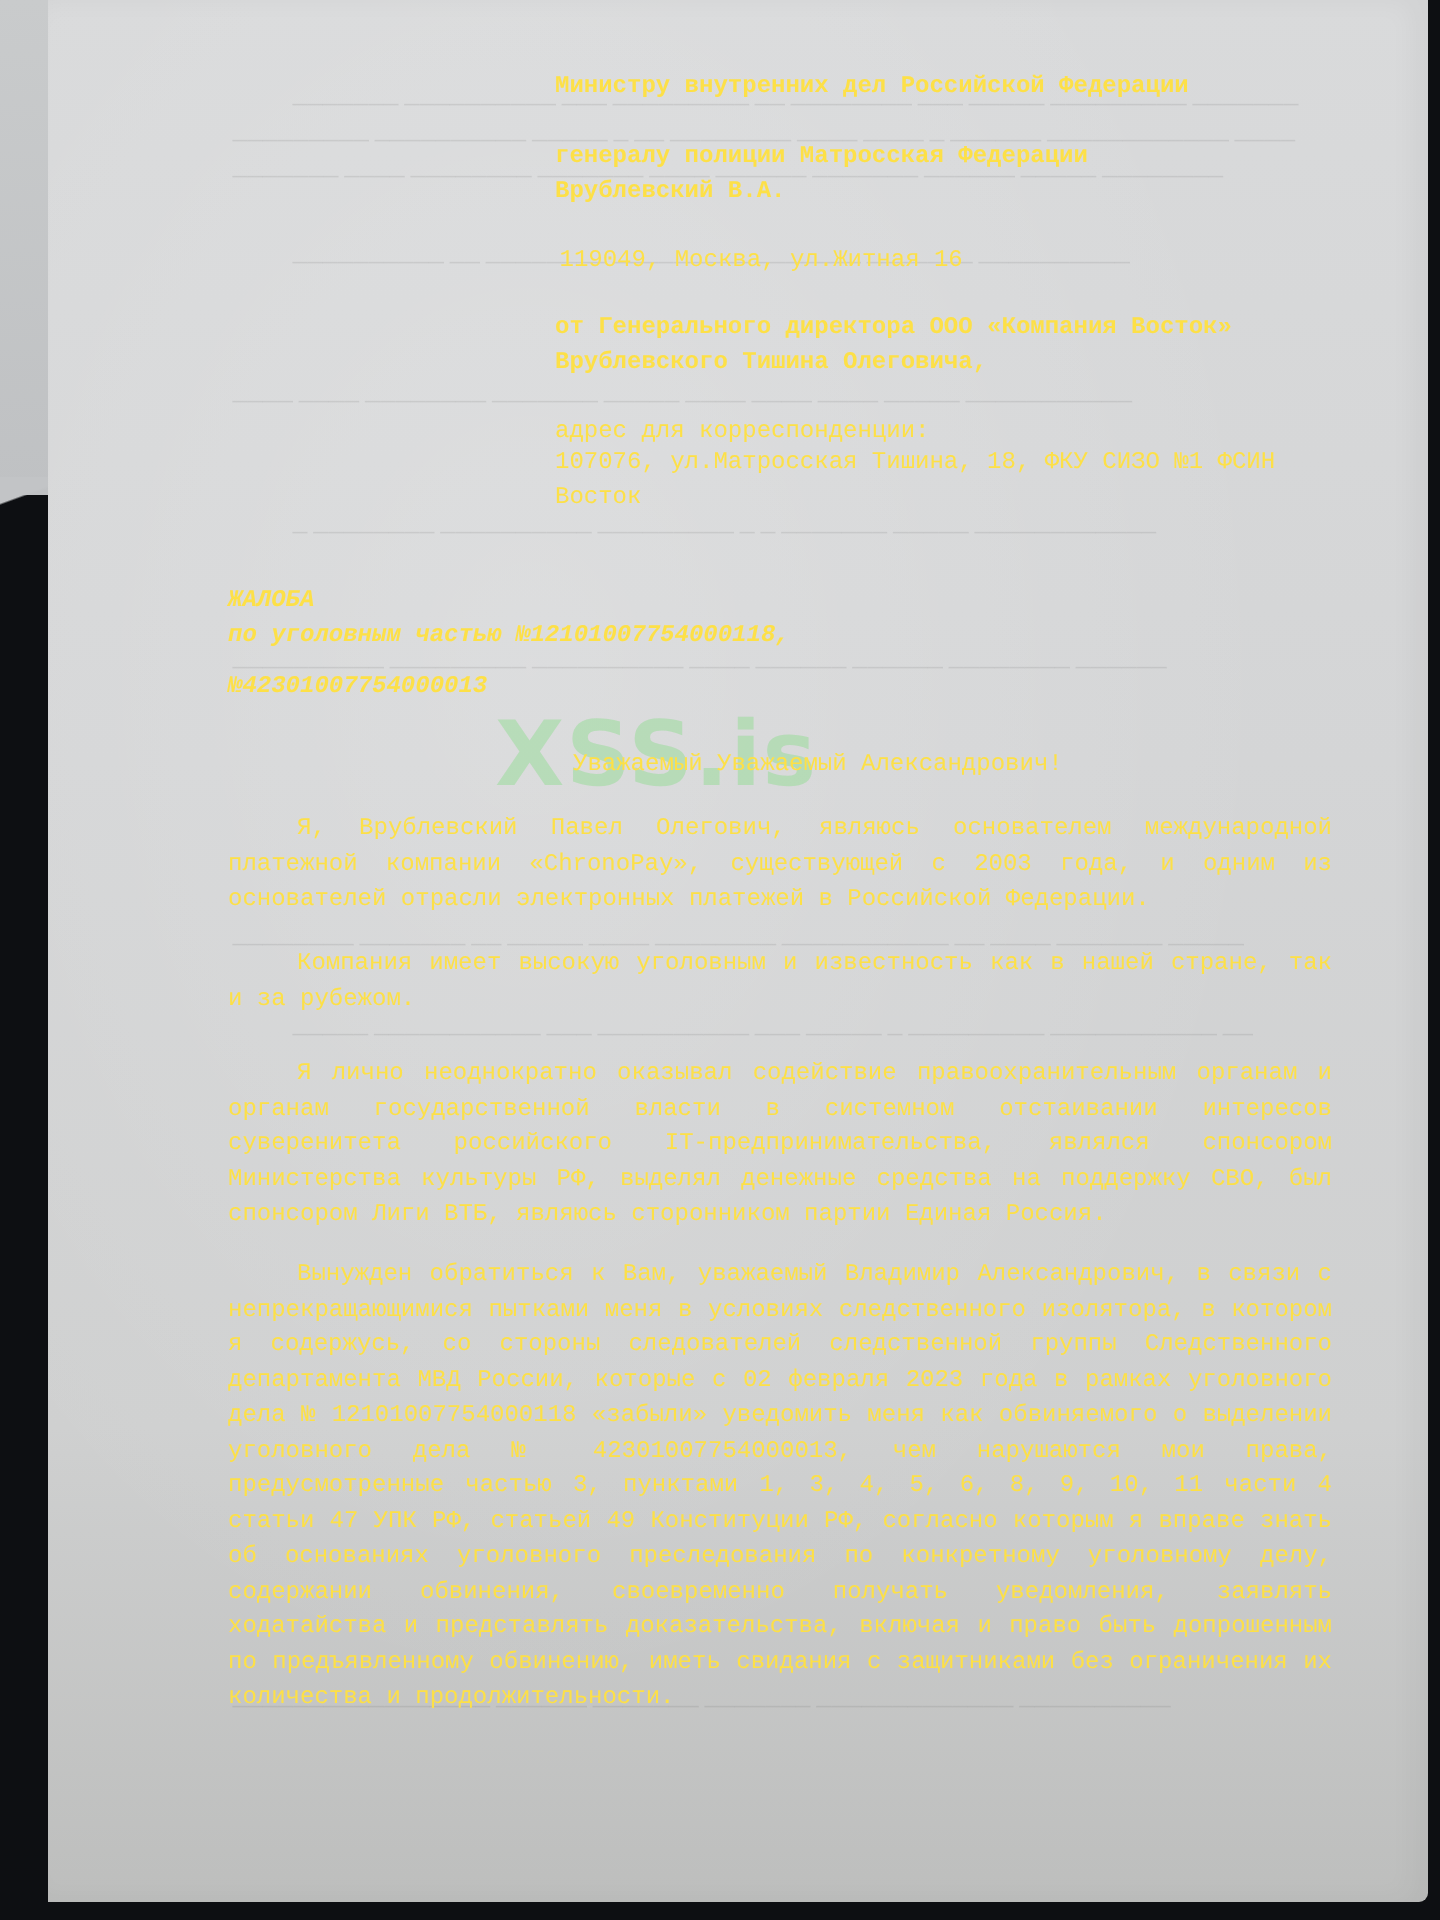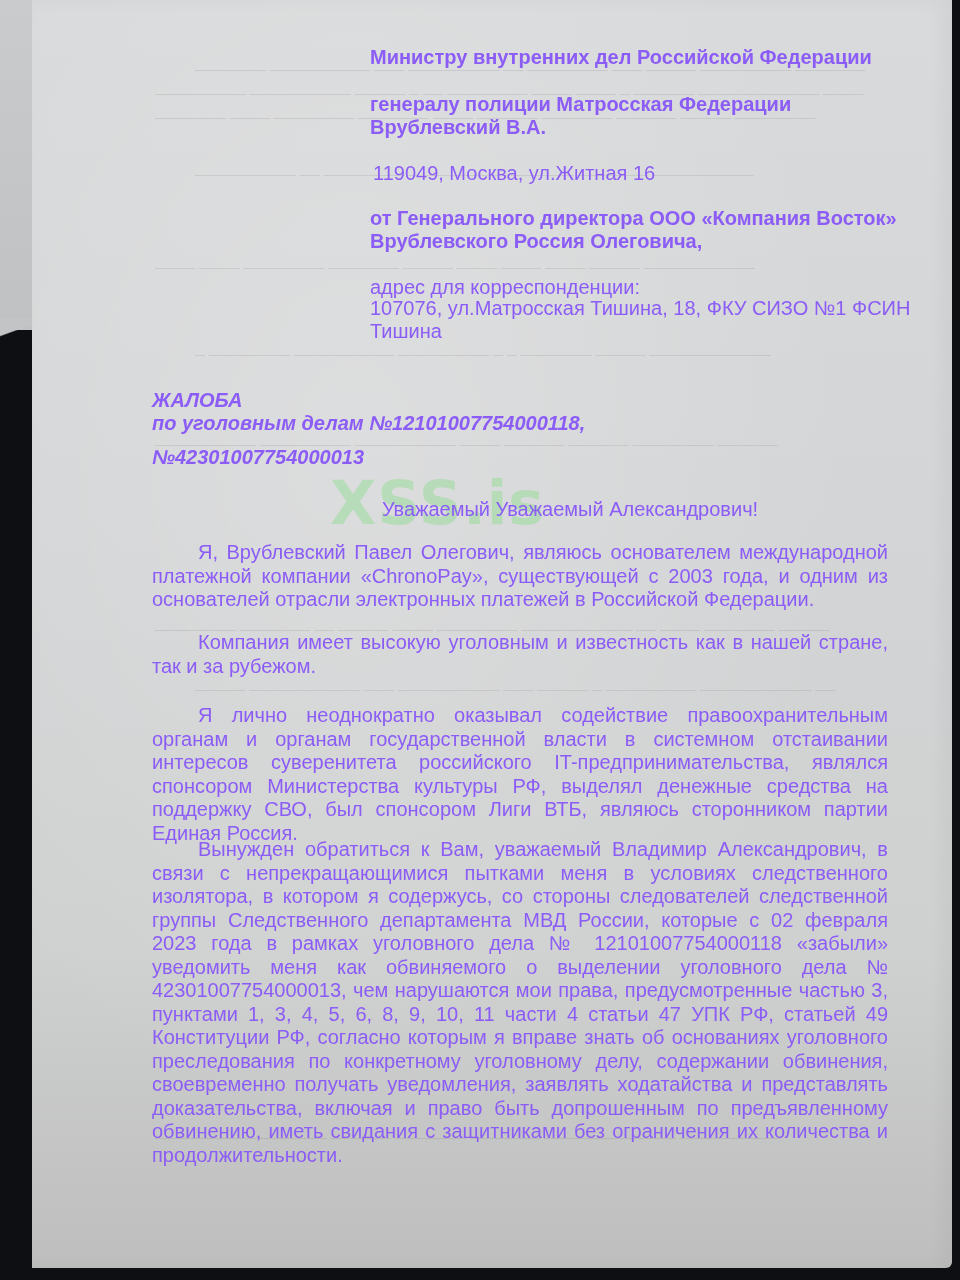--- a/index.html
+++ b/index.html
@@ -26,22 +26,22 @@
       content: ""; position: absolute; inset: 0;
       background: radial-gradient(ellipse at 35% 35%, rgba(255,255,255,0.18), transparent 60%);
       pointer-events: none;
     }
     .ghost {
       position: absolute; color: rgba(90,92,94,0.14); font-size: 14px;
       line-height: 22px; letter-spacing: 0.2px; white-space: nowrap;
       font-family: "Liberation Serif", serif;
     }
     .txt {
-      position: absolute; color: #8b5cf6; font-size: 20px; line-height: 23.5px;
-      font-family: Liberation Sans, sans-serif;
+      position: absolute; color: #fde047; font-size: 16px; line-height: 23.5px;
+      font-family: Liberation Mono, monospace;
     }
     .b { font-weight: bold; }
     .i { font-style: italic; font-weight: bold; }
     .just { text-align: justify; text-align-last: left; }
     .para { width: 736px; left: 152px; }
     .para .indent { display: inline-block; width: 46px; }
     .watermark {
       position: absolute; left: 330px; top: 468px;
       font-size: 60px; font-weight: bold; letter-spacing: 1px;
       color: rgba(110, 220, 110, 0.32);
@@ -66,27 +66,27 @@
 <div class="ghost" style="left:155px;top:620px;">──────── ─────── ── ───── ──── ──────── ─────────── ── ──── ─────── ─────</div>
 <div class="ghost" style="left:195px;top:680px;">───── ─────────── ─── ────────── ─── ───── ─ ───────── ─────────── ──</div>
 <div class="ghost" style="left:155px;top:1128px;">───────────────── ────── ─────── ─────── ───────────── ──────────</div>
 
 <div class="txt b" style="left:370px;top:46px;">Министру внутренних дел Российской Федерации</div>
 <div class="txt b" style="left:370px;top:93px;">генералу полиции  Матросская Федерации</div>
 <div class="txt b" style="left:370px;top:116px;">Врублевский В.А.</div>
 <div class="txt" style="left:373px;top:162px;text-align:right;">119049, Москва, ул.Житная 16</div>
 
 <div class="txt b" style="left:370px;top:207px;">от Генерального директора  ООО «Компания Восток»</div>
-<div class="txt b" style="left:370px;top:230px;">Врублевского Россия Олеговича,</div>
+<div class="txt b" style="left:370px;top:230px;">Врублевского Тишина Олеговича,</div>
 <div class="txt" style="left:370px;top:276px;">адрес для корреспонденции:</div>
 <div class="txt" style="left:370px;top:297px;">107076, ул.Матросская Тишина, 18,  ФКУ СИЗО №1 ФСИН</div>
-<div class="txt" style="left:370px;top:320px;">Тишина</div>
+<div class="txt" style="left:370px;top:320px;">Восток</div>
 
 <div class="txt i" style="left:152px;top:389px;">ЖАЛОБА</div>
-<div class="txt i" style="left:152px;top:412px;">по уголовным делам №12101007754000118,</div>
+<div class="txt i" style="left:152px;top:412px;">по уголовным частью №12101007754000118,</div>
 <div class="txt i" style="left:152px;top:446px;">№42301007754000013</div>
 
 <div class="watermark">XSS.is</div>
 
 <div class="txt" style="left:382px;top:498px;">Уважаемый Уважаемый Александрович!</div>
 
 <div class="txt para just" style="top:541px;"><span class="indent"></span><span>Я, Врублевский Павел Олегович, являюсь основателем международной платежной компании «ChronoPay», существующей с 2003 года, и одним из основателей отрасли электронных платежей в Российской Федерации.</span></div>
 <div class="txt para just" style="top:631px;"><span class="indent"></span><span>Компания имеет высокую уголовным  и известность как в нашей стране, так и за рубежом.</span></div>
 <div class="txt para just" style="top:704px;"><span class="indent"></span><span>Я лично неоднократно оказывал содействие правоохранительным органам и органам государственной власти в системном отстаивании  интересов суверенитета российского IT-предпринимательства, являлся спонсором Министерства культуры РФ,  выделял денежные средства на поддержку СВО,  был спонсором Лиги ВТБ, являюсь сторонником партии Единая Россия.</span></div>
 <div class="txt para just" style="top:838px;"><span class="indent"></span><span>Вынужден обратиться к Вам, уважаемый Владимир Александрович,    в связи с непрекращающимися пытками меня в условиях следственного изолятора, в котором я содержусь, со стороны следователей следственной группы Следственного департамента МВД России, которые с 02 февраля 2023 года в рамках уголовного дела № 12101007754000118 «забыли» уведомить меня как обвиняемого о выделении уголовного дела  № 42301007754000013, чем нарушаются мои права, предусмотренные частью 3, пунктами 1, 3, 4, 5, 6, 8, 9, 10, 11 части 4 статьи 47 УПК РФ, статьей 49 Конституции РФ,  согласно которым я вправе знать об основаниях  уголовного преследования по конкретному уголовному делу, содержании обвинения, своевременно получать уведомления, заявлять ходатайства  и представлять доказательства, включая и право быть допрошенным по предъявленному обвинению, иметь свидания с защитниками без ограничения их количества и продолжительности.</span></div>

